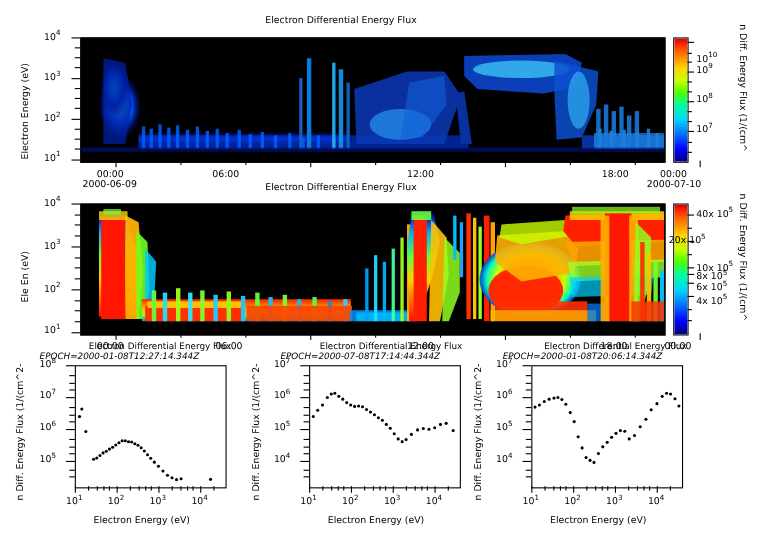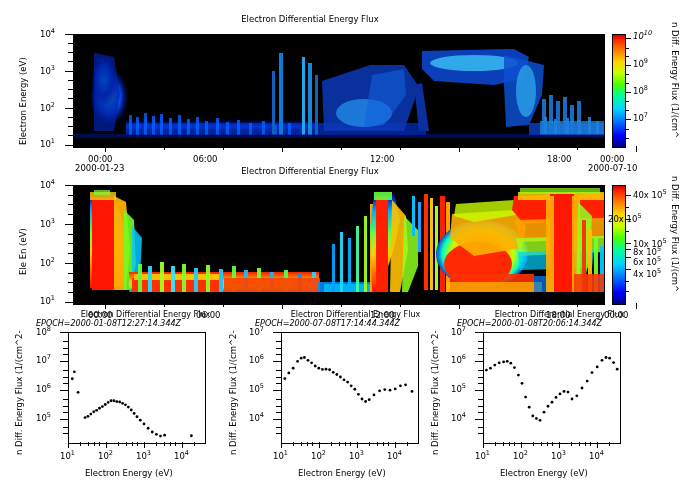--- a/index.html
+++ b/index.html
@@ -143,41 +143,41 @@
   <div class="tk" style="left:386px;top:0;width:1px;height:6px;"></div>
   <div class="tk" style="left:445px;top:0;width:1px;height:4px;"></div>
   <div class="tk" style="left:504px;top:0;width:1px;height:4px;"></div>
   <div class="tk" style="left:563px;top:0;width:1px;height:6px;"></div>
 </div>
 <div class="txt abs" style="left:88px;top:155px;">00:00</div>
 <div class="txt abs" style="left:193px;top:155px;">06:00</div>
 <div class="txt abs" style="left:370px;top:155px;">12:00</div>
 <div class="txt abs" style="left:547px;top:155px;">18:00</div>
 <div class="txt abs" style="left:600px;top:155px;">00:00</div>
-<div class="txt abs" style="left:75px;top:164px;">2000-01-23</div>
+<div class="txt abs" style="left:75px;top:164px;">2000-06-09</div>
 <div class="txt abs" style="left:588px;top:164px;">2000-07-10</div>
 
 <div class="cbar" style="left:612px;top:34px;width:12px;height:112px;">
   <div class="cbar-grad"></div>
 </div>
 <div class="abs" style="left:625px;top:34px;">
   <div class="tk" style="left:0;top:4px;width:6px;height:1px;"></div>
   <div class="tk" style="left:0;top:14px;width:4px;height:1px;"></div>
   <div class="tk" style="left:0;top:22px;width:4px;height:1px;"></div>
   <div class="tk" style="left:0;top:31px;width:6px;height:1px;"></div>
   <div class="tk" style="left:0;top:40px;width:4px;height:1px;"></div>
   <div class="tk" style="left:0;top:49px;width:4px;height:1px;"></div>
   <div class="tk" style="left:0;top:58px;width:6px;height:1px;"></div>
   <div class="tk" style="left:0;top:67px;width:4px;height:1px;"></div>
   <div class="tk" style="left:0;top:76px;width:4px;height:1px;"></div>
   <div class="tk" style="left:0;top:85px;width:6px;height:1px;"></div>
   <div class="tk" style="left:0;top:95px;width:4px;height:1px;"></div>
   <div class="tk" style="left:0;top:104px;width:4px;height:1px;"></div>
 </div>
-<div class="txt abs" style="left:633px;top:32px;font-style:italic;">10<span class="sup">10</span></div>
+<div class="txt abs" style="left:633px;top:50px;">10<span class="sup">10</span></div>
 <div class="txt abs" style="left:633px;top:60px;">10<span class="sup">9</span></div>
 <div class="txt abs" style="left:633px;top:87px;">10<span class="sup">8</span></div>
 <div class="txt abs" style="left:633px;top:114px;">10<span class="sup">7</span></div>
 <div class="abs" style="left:680px;top:22px;">
   <div class="vlabel" style="transform:rotate(90deg);">n Diff. Energy Flux (1/(cm^</div>
 </div>
 
 <div class="abs title" style="left:160px;top:166px;width:300px;">Electron Differential Energy Flux</div>
 
 <div class="abs" style="left:18px;top:275px;">

